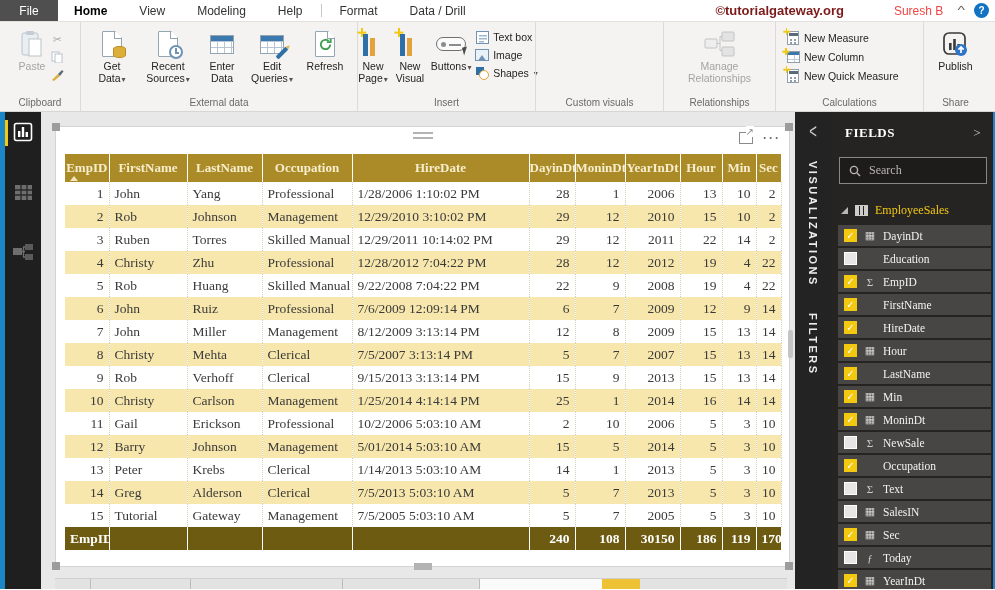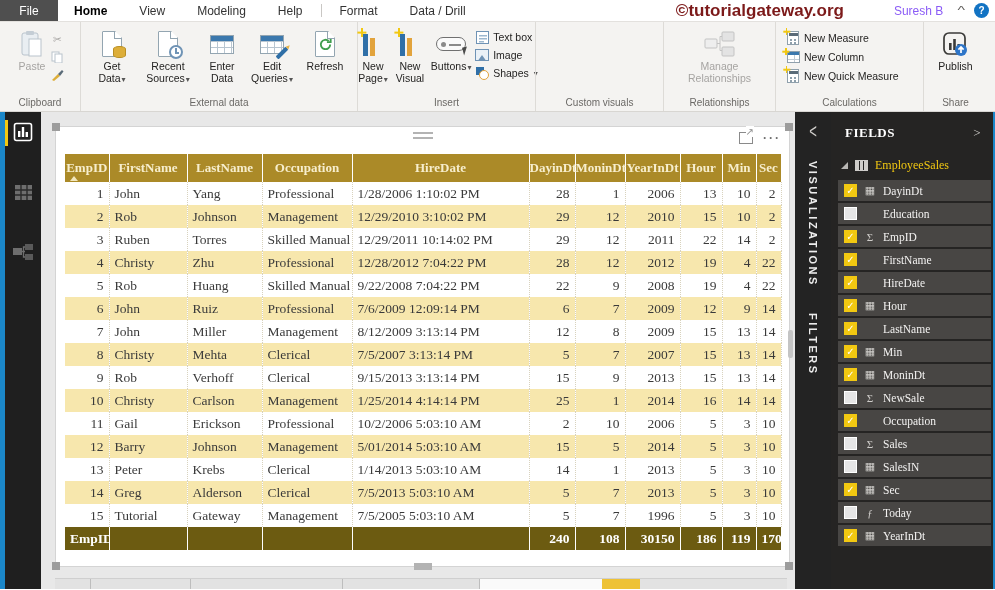--- a/index.html
+++ b/index.html
@@ -7,22 +7,22 @@
   body { font-family:"Liberation Sans", sans-serif; background:#fff; position:relative; font-size:12px; color:#252423; }
 
   
   .titlebar { height:22px; display:flex; align-items:stretch; background:#fff; border-bottom:1px solid #e3e1de; }
   .file-tab { width:58px; background:#4f4f4f; color:#fff; display:flex; align-items:center; justify-content:center; font-size:12px; }
   .tabs { display:flex; align-items:stretch; }
   .tab { padding:0 16px; display:flex; align-items:center; color:#333; cursor:default; }
   .tab.active { font-weight:bold; color:#000; }
   .tab-sep { width:1px; background:#c9c7c4; margin:4px 2px; }
   .tb-right { margin-left:auto; display:flex; align-items:center; gap:10px; padding-right:6px; }
-  .watermark { color:#7c1a1a; font-weight:bold; font-size:17px; margin-right:40px; }
-  .user-name { color:#8b5cf6; margin-right:6px; }
+  .watermark { color:#7c1a1a; font-weight:bold; font-size:13px; margin-right:40px; }
+  .user-name { color:#ef4444; margin-right:6px; }
   .collapse-chevron { color:#605e5c; font-size:10px; transform:scaleX(1.6); }
   .help-icon { width:15px; height:15px; border-radius:50%; background:#1273c3; color:#fff; font-size:10px; font-weight:bold; display:flex; align-items:center; justify-content:center; }
 
   
   .ribbon { height:90px; background:#f4f3f1; border-bottom:1px solid #d8d6d2; display:flex; align-items:stretch; }
   .group { display:flex; flex-direction:column; position:relative; padding:5px 4px 0 4px; }
   .group + .group { border-left:1px solid #dddbd7; }
   .group-body { flex:1; display:flex; align-items:flex-start; justify-content:center; gap:2px; }
   .group-label { text-align:center; color:#6b6966; font-size:10px; padding:1px 0 3px; }
   .bigbtn { display:flex; flex-direction:column; align-items:center; gap:2px; padding:2px 3px; font-size:10.5px; line-height:1.12; text-align:center; cursor:default; }
@@ -642,21 +642,21 @@
               <td class="num">10</td>
             </tr>
             <tr>
               <td class="num">15</td>
               <td>Tutorial</td>
               <td>Gateway</td>
               <td>Management</td>
               <td>7/5/2005 5:03:10 AM</td>
               <td class="num">5</td>
               <td class="num">7</td>
-              <td class="num">1996</td>
+              <td class="num">2005</td>
               <td class="num">5</td>
               <td class="num">3</td>
               <td class="num">10</td>
             </tr>
           </tbody>
         <tfoot>
             <tr id="tfoot-row">
               <td>EmpID</td>
               <td></td>
               <td></td>
@@ -690,20 +690,27 @@
     <span class="chev">&lt;</span>
     <span class="vtext">VISUALIZATIONS</span>
     <span class="vtext">FILTERS</span>
   </div>
 
   <div class="fields">
     <div class="fields-header">
       <span>FIELDS</span>
       <span class="chev">&gt;</span>
     </div>
+    <div class="searchbox">
+      <svg width="12" height="12" viewBox="0 0 12 12">
+          <circle cx="5" cy="5" r="3.6" fill="none" stroke="#b8b5b2" stroke-width="1.4"></circle>
+          <path d="M8 8 L11 11" stroke="#b8b5b2" stroke-width="1.4"></path>
+        </svg>
+      <span>Search</span>
+    </div>
     <div class="tbl-row">
       <span class="expand-tri"></span>
       <span class="tblgrid-ic"></span>
       <span>EmployeeSales</span>
     </div>
     <div class="field-list" id="field-list">
         <div class="field-item">
           <span class="cb on">✓</span>
           <span class="f-ic">▦</span>
           <span>DayinDt</span>
@@ -754,21 +761,21 @@
           <span>NewSale</span>
         </div>
         <div class="field-item">
           <span class="cb on">✓</span>
           <span class="f-ic"></span>
           <span>Occupation</span>
         </div>
         <div class="field-item">
           <span class="cb off"></span>
           <span class="f-ic">Σ</span>
-          <span>Sales</span>
+          <span>Text</span>
         </div>
         <div class="field-item">
           <span class="cb off"></span>
           <span class="f-ic">▦</span>
           <span>SalesIN</span>
         </div>
         <div class="field-item">
           <span class="cb on">✓</span>
           <span class="f-ic">▦</span>
           <span>Sec</span>

